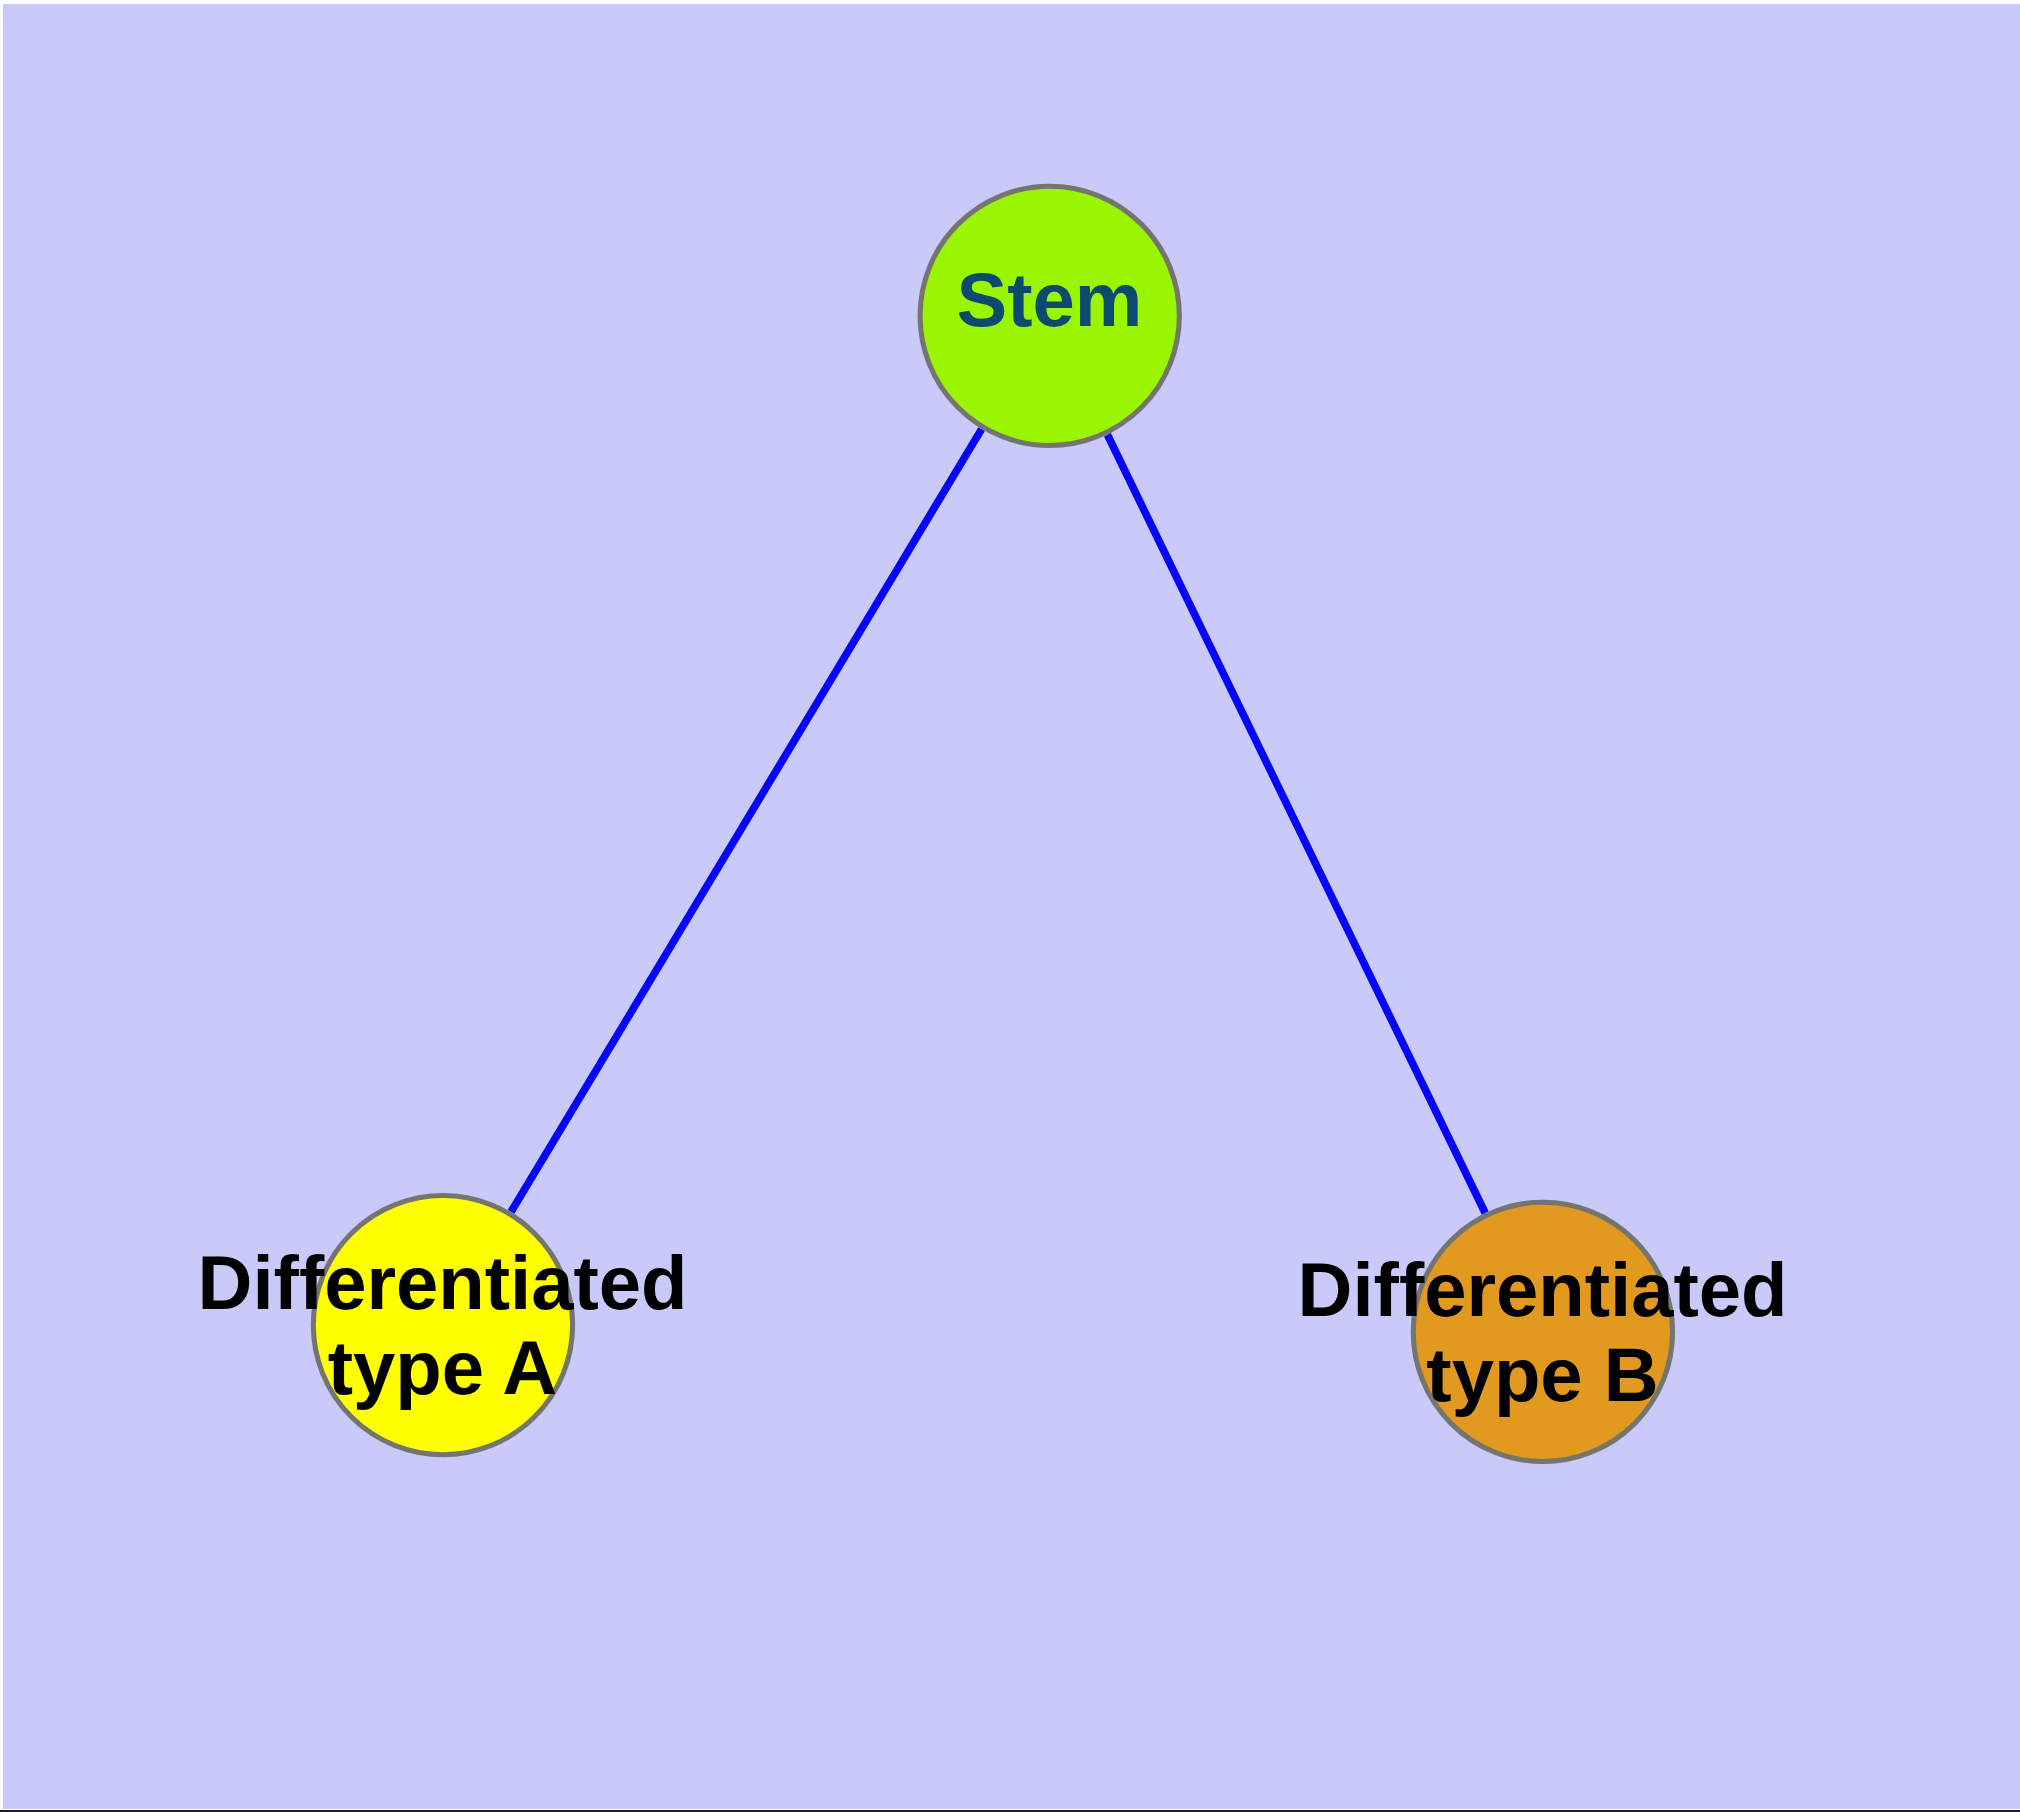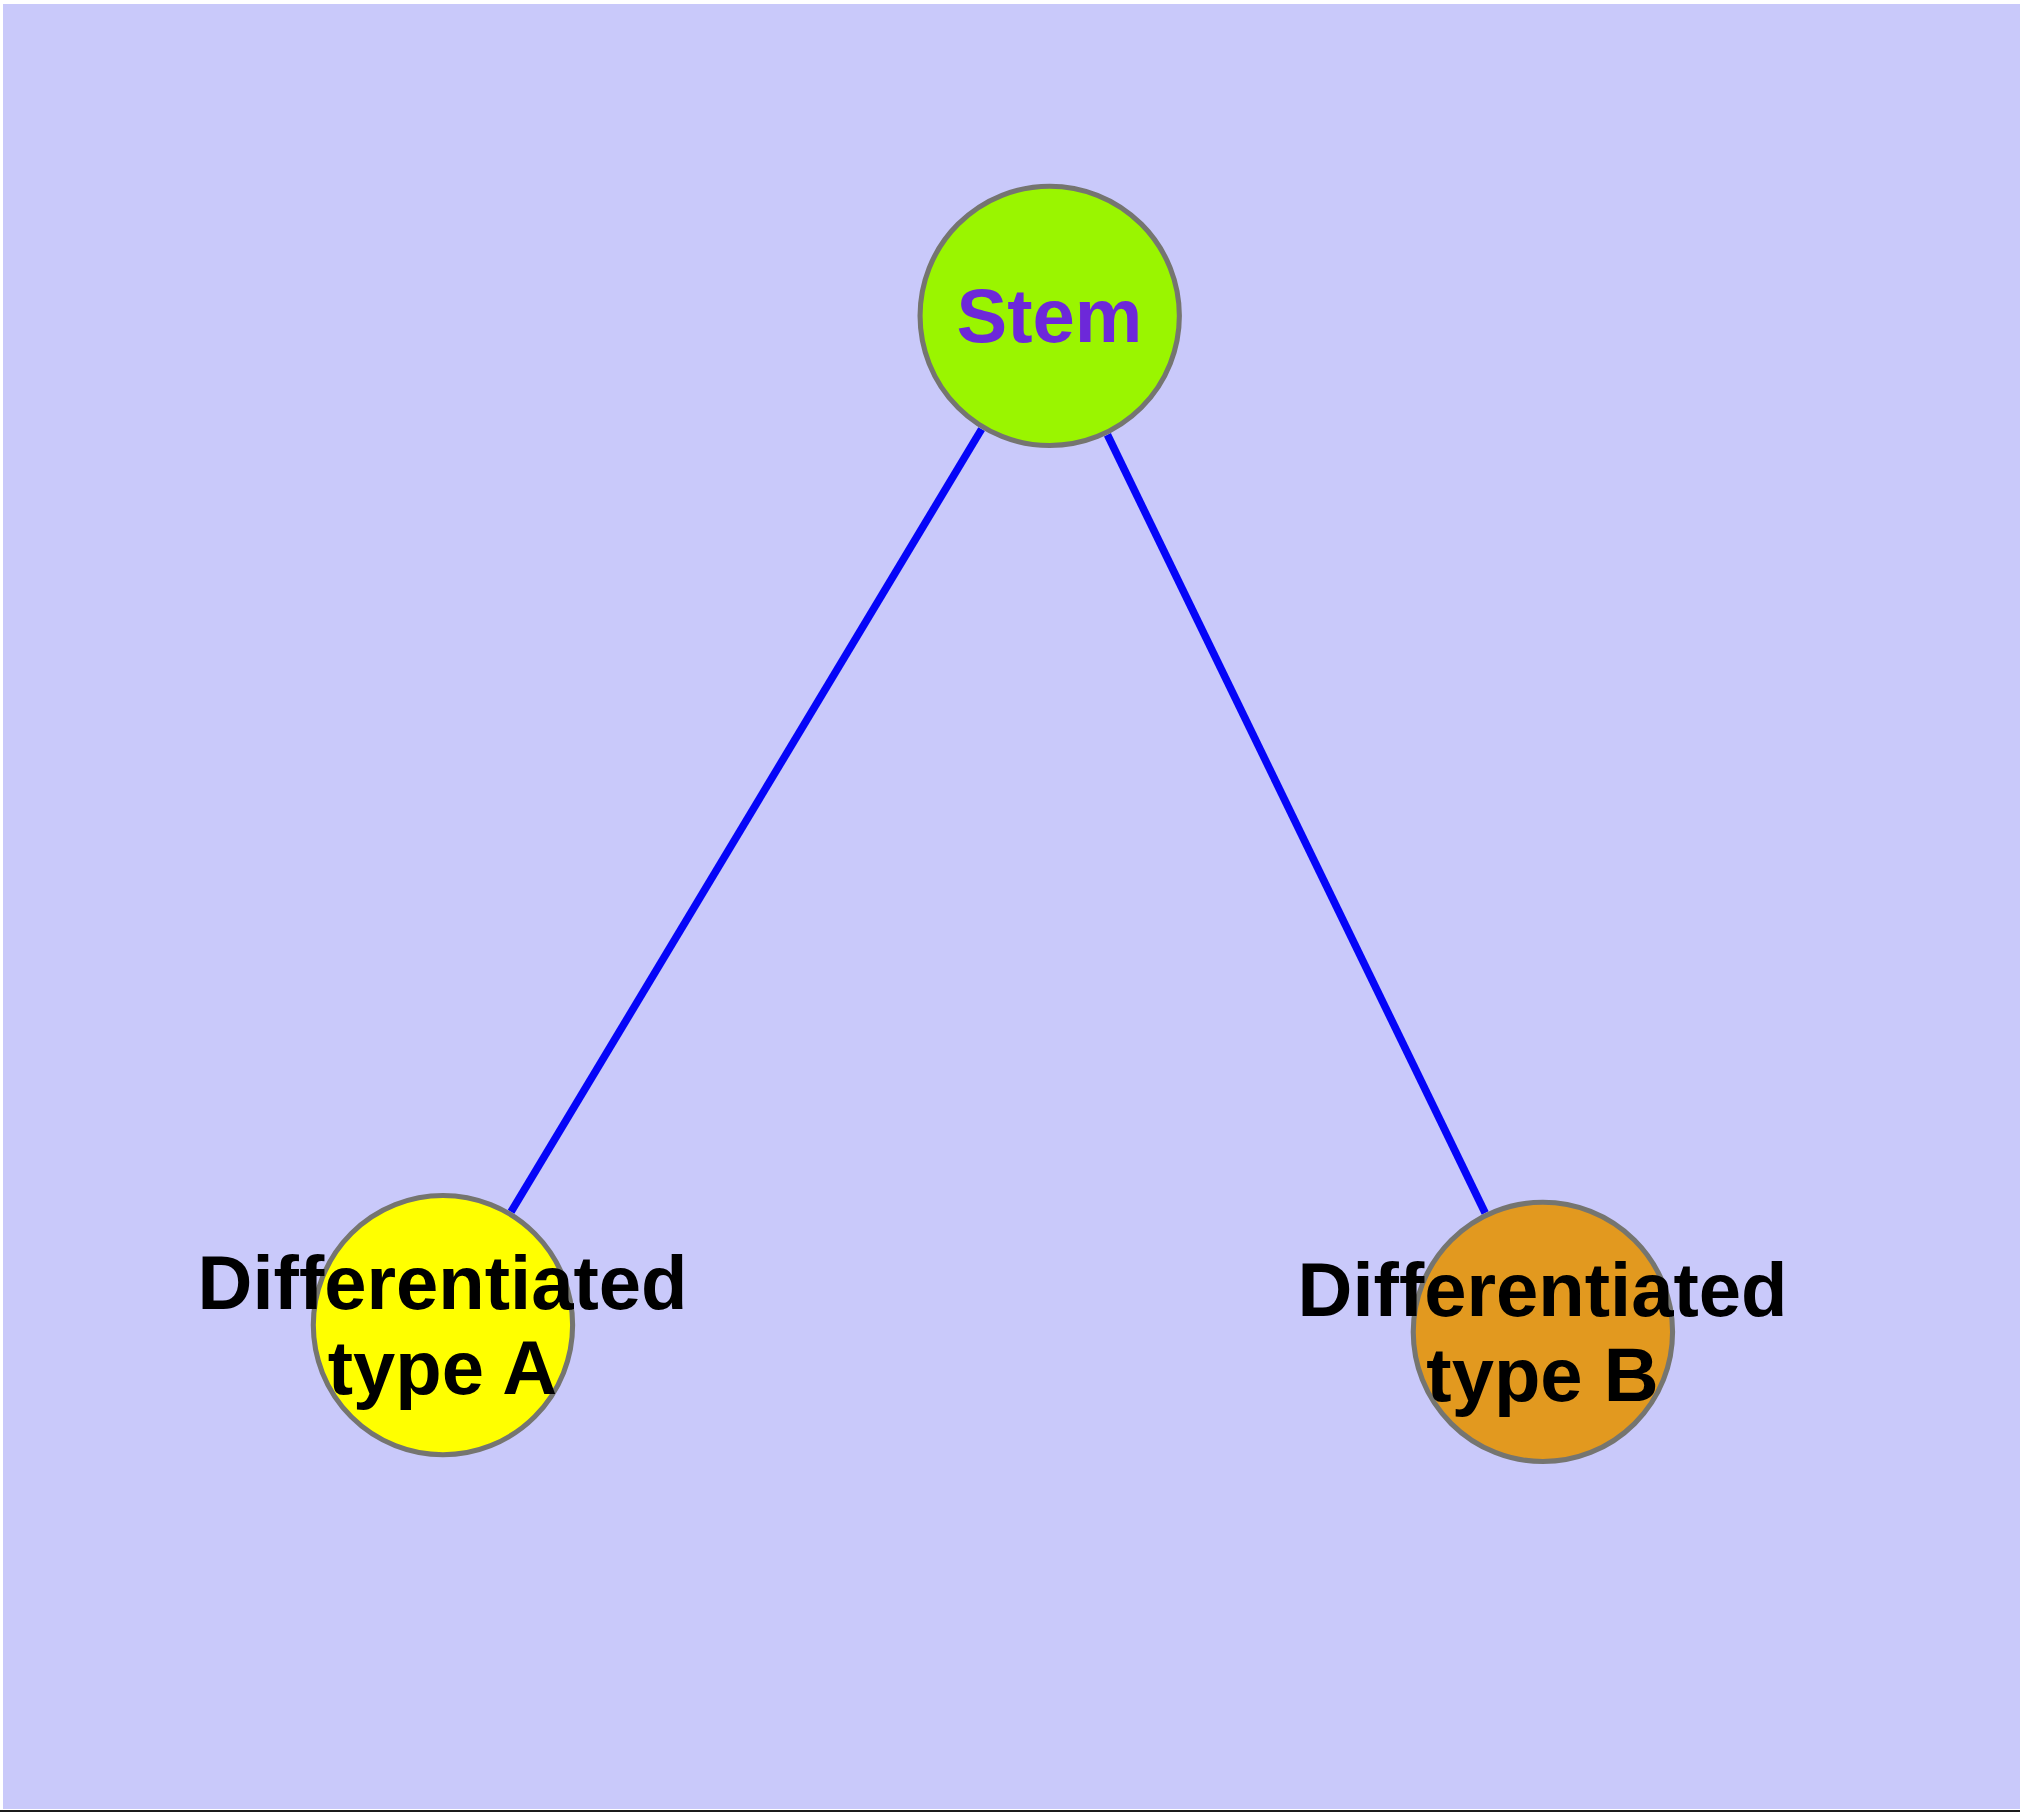--- a/index.html
+++ b/index.html
@@ -51,21 +51,21 @@
 
 <div class="canvas" style="background: rgb(201, 201, 250);">
   <svg class="graph" viewBox="0 0 2381 2130" xmlns="http://www.w3.org/2000/svg">
     <line x1="1154.6231321953007" y1="501.69951055223015" x2="599.3768678046993" y2="1425.30048944777" stroke="#0505F8" stroke-width="9"></line>
     <line x1="1303.121839846756" y1="508.34035391110046" x2="1748.878160153244" y2="1426.6596460888995" stroke="#0505F8" stroke-width="9"></line>
     <circle cx="1235" cy="368" r="153" fill="#9AF500" stroke="#757570" stroke-width="6"></circle>
     <circle cx="519" cy="1559" r="153" fill="#FFFF00" stroke="#757570" stroke-width="6"></circle>
     <circle cx="1817" cy="1567" r="153" fill="#E2991F" stroke="#757570" stroke-width="6"></circle>
   </svg>
 
-  <div class="node-label" style="left: 1047px; top: 312px; color: #6d28d9;">Stem</div>
+  <div class="node-label" style="left: 1047px; top: 296px; color: #0c4a6e;">Stem</div>
 
   <div class="node-label" style="left: 440px; top: 1321px; color: rgb(0, 0, 0);">Differentiated
 type A</div>
 
   <div class="node-label" style="left: 1540px; top: 1328px; color: rgb(0, 0, 0);">Differentiated
 type B</div>
 </div>
 
 <div class="bottom-edge" style="background: rgb(27, 27, 27);"></div>
 

